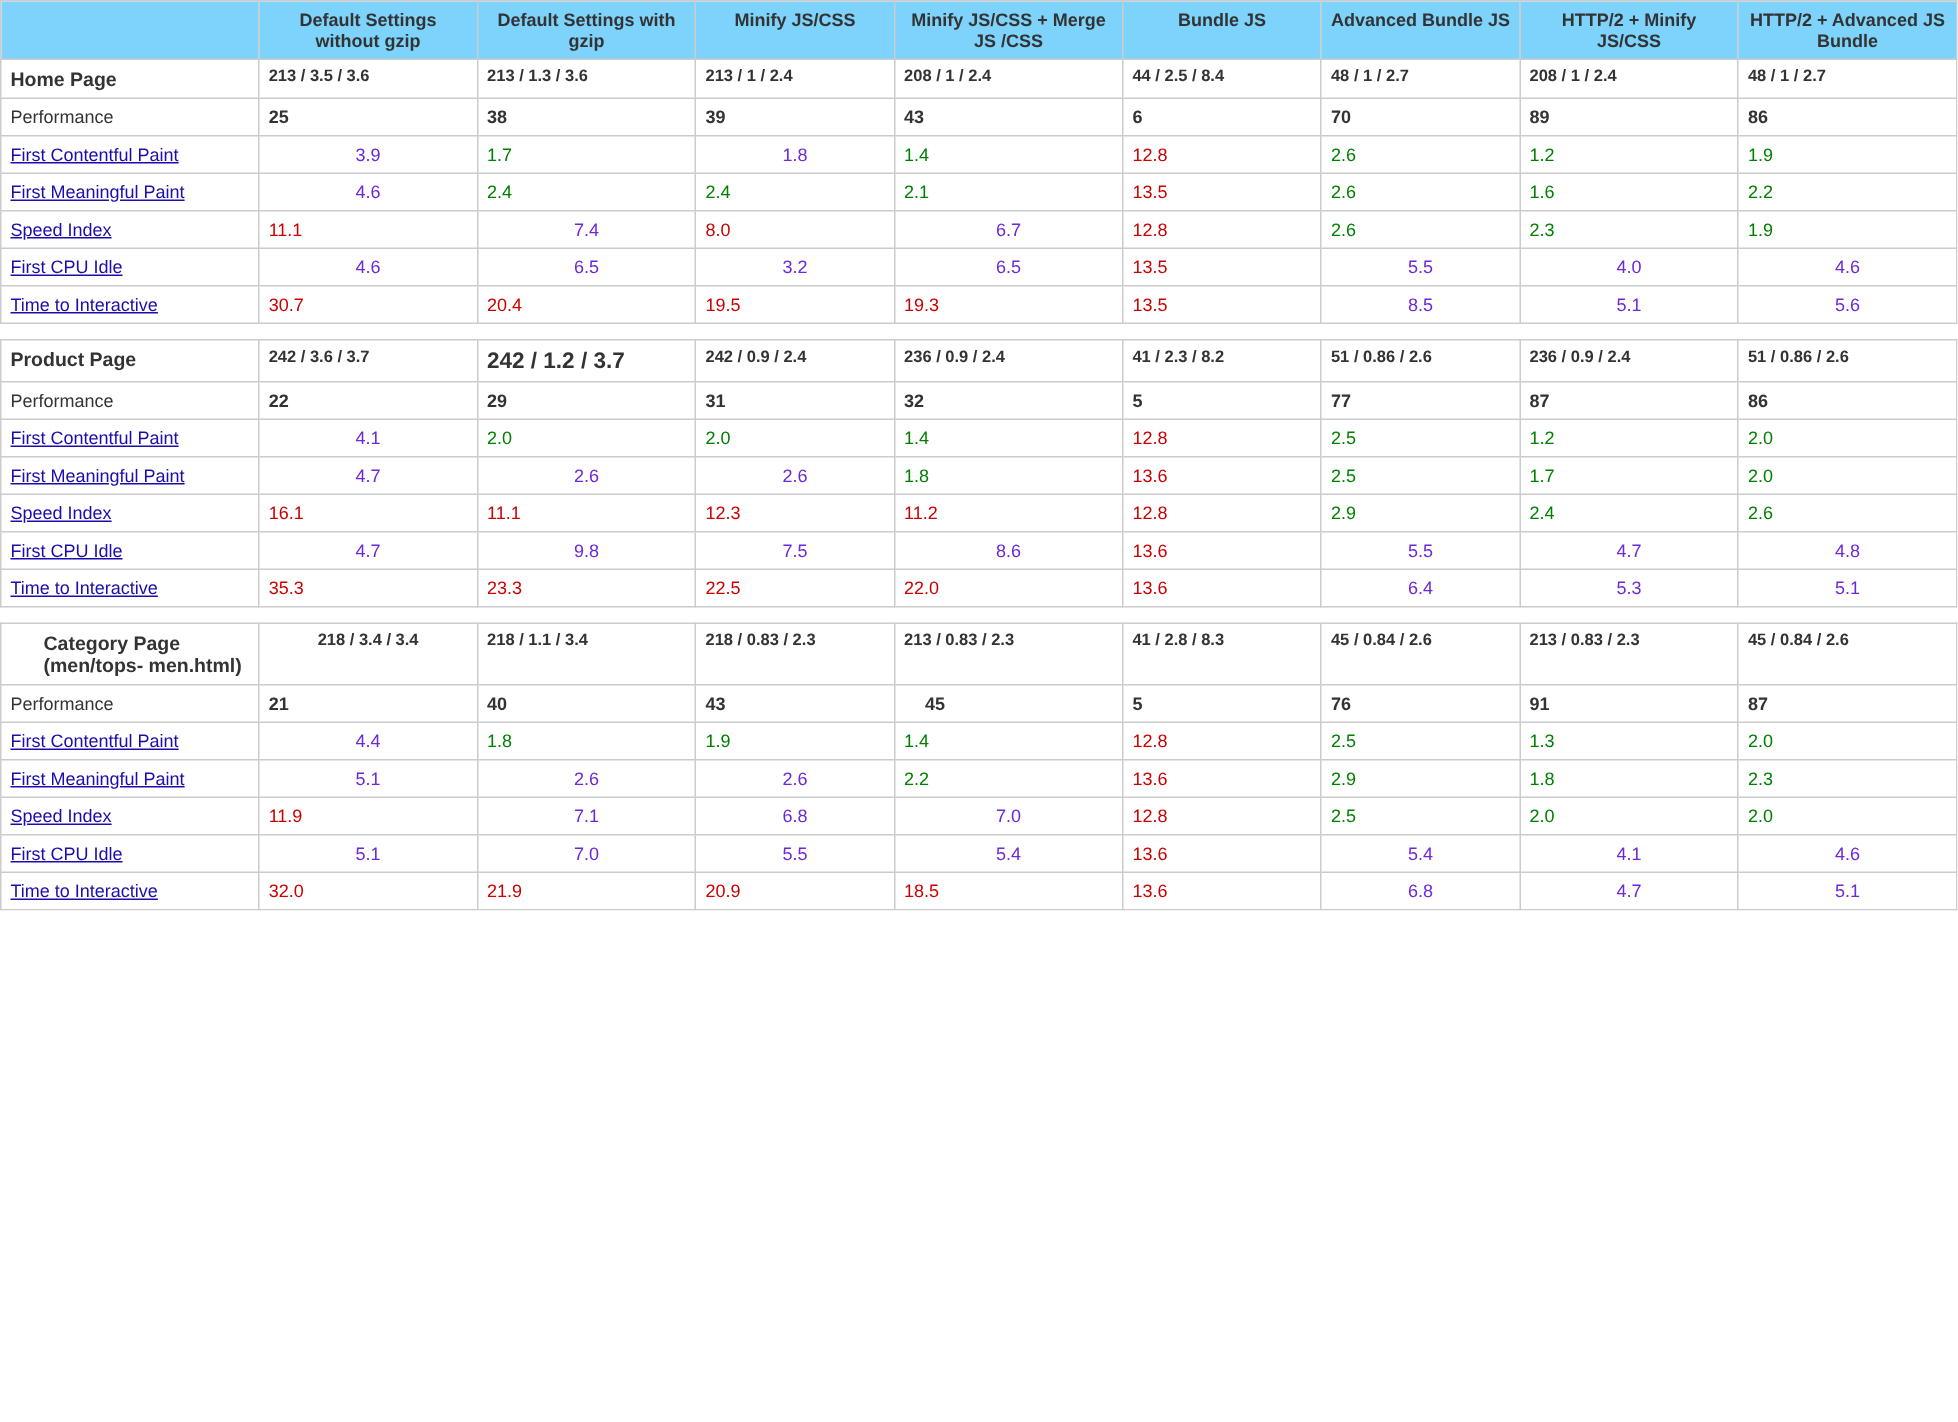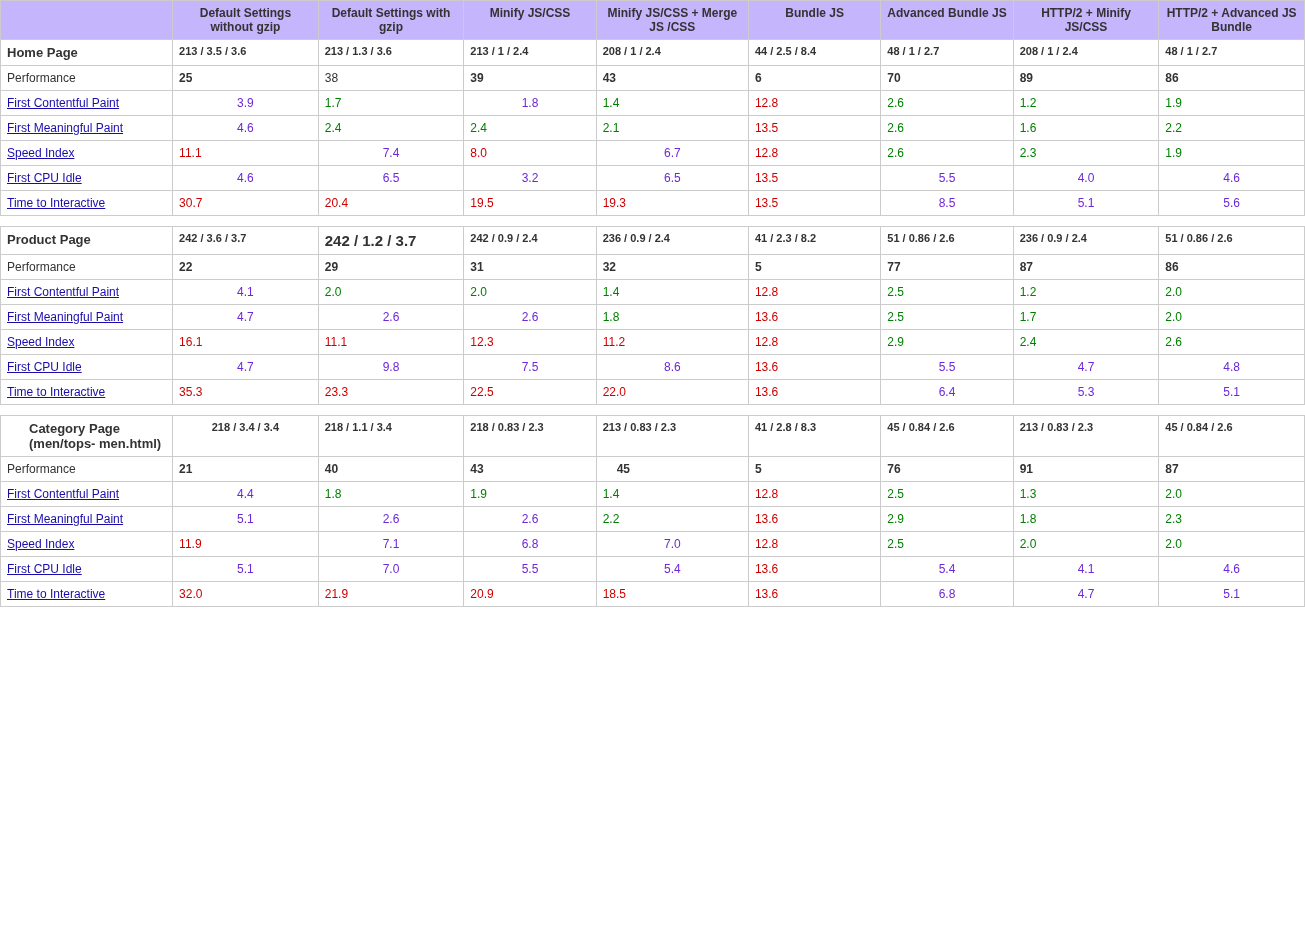--- a/index.html
+++ b/index.html
@@ -14,21 +14,21 @@
       border-collapse: collapse;
       table-layout: fixed;
     }
     th, td {
       border: 1px solid #ccc;
       padding: 5px 6px;
       vertical-align: top;
     }
     th {
       font-weight: bold;
-      background: #c4b5fd;
+      background: #7dd3fc;
     }
     .section-header td {
       font-weight: bold;
       font-size: 13px;
       background: #fff;
     }
     .link-blue {
       color: #1a0dab;
       text-decoration: underline;
       cursor: pointer;
@@ -87,21 +87,21 @@
         <td style="font-size: 11px;">213 / 1 / 2.4</td>
         <td style="font-size: 11px;">208 / 1 / 2.4</td>
         <td style="font-size: 11px;">44 / 2.5 / 8.4</td>
         <td style="font-size: 11px;">48 / 1 / 2.7</td>
         <td style="font-size: 11px;">208 / 1 / 2.4</td>
         <td style="font-size: 11px;">48 / 1 / 2.7</td>
       </tr>
       <tr>
         <td>Performance</td>
         <td style="font-weight: bold;">25</td>
-        <td style="font-weight: normal;">38</td>
+        <td style="font-weight: bold;">38</td>
         <td style="font-weight: bold;">39</td>
         <td style="font-weight: bold;">43</td>
         <td style="font-weight: bold;">6</td>
         <td style="font-weight: bold;">70</td>
         <td style="font-weight: bold;">89</td>
         <td style="font-weight: bold;">86</td>
       </tr>
       <tr>
         <td><span class="link-blue">First Contentful Paint</span></td>
         <td class="color-orange">3.9</td>

